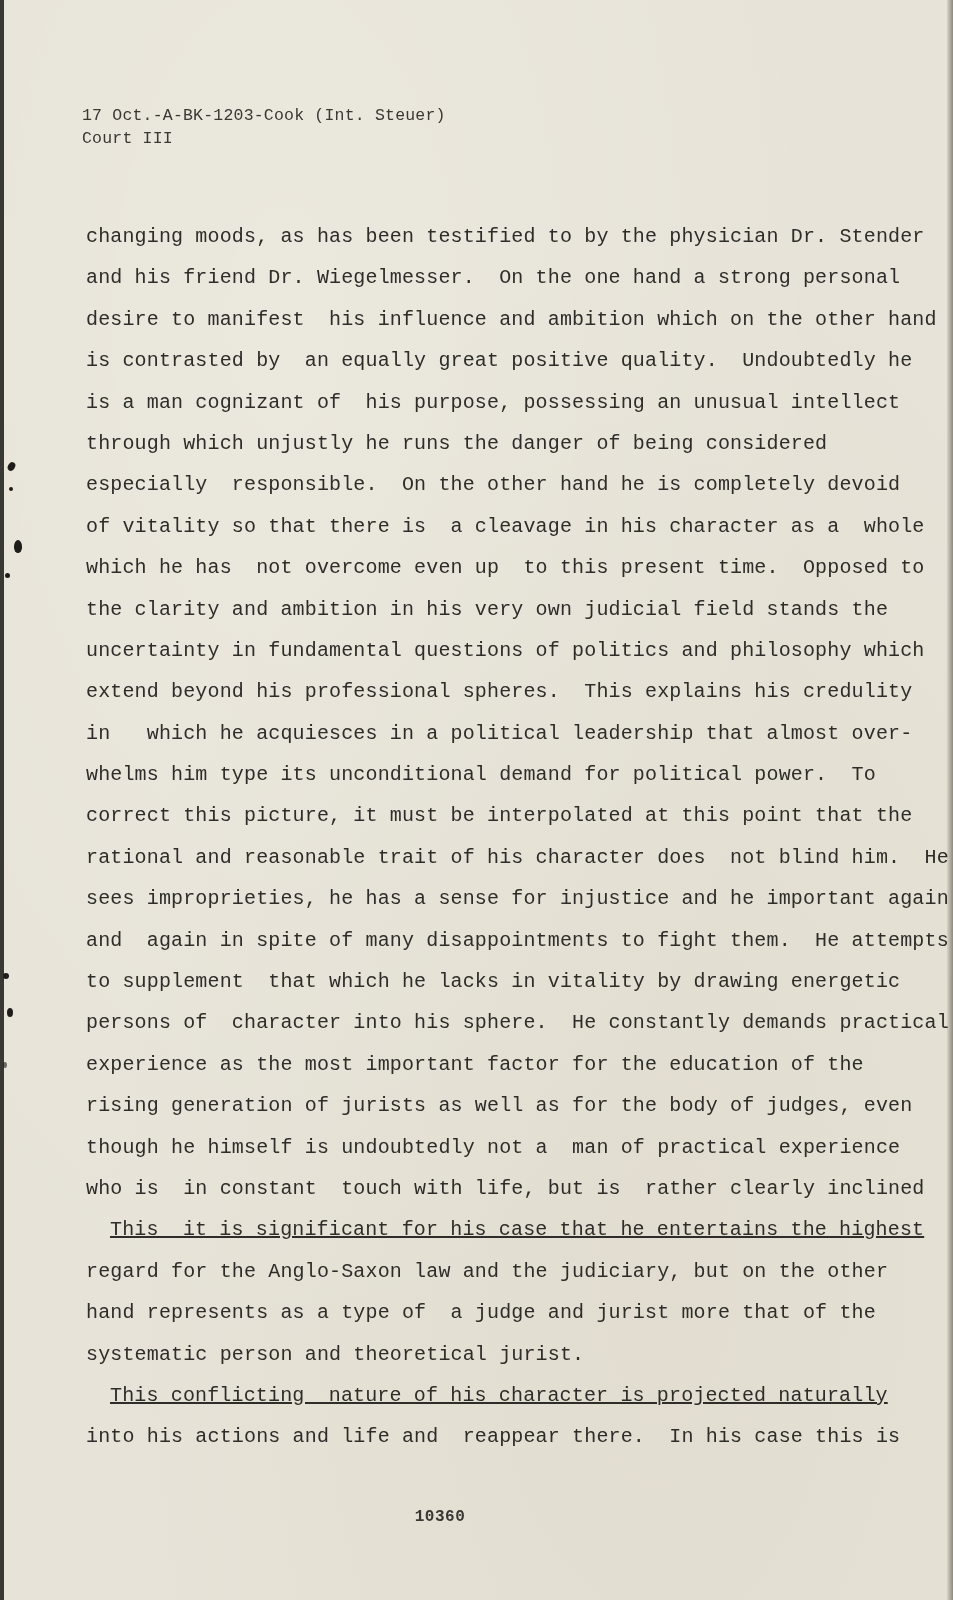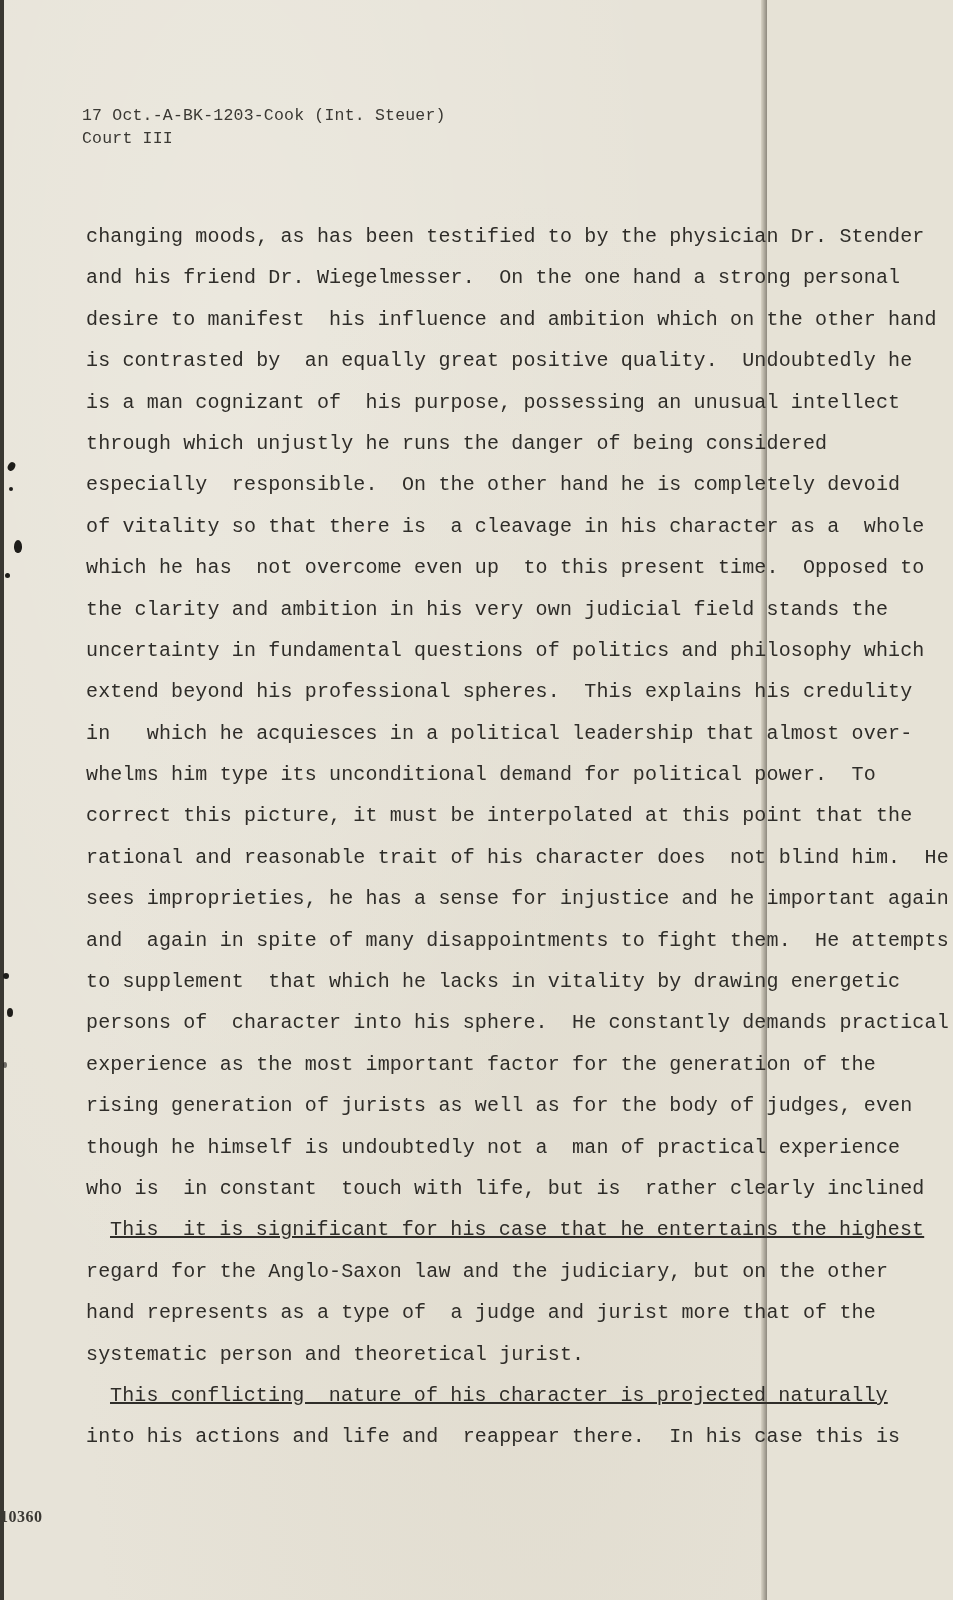--- a/index.html
+++ b/index.html
@@ -11,21 +11,21 @@
     height: 1600px;
     background: #e6e2d6;
     position: relative;
     overflow: hidden;
     font-family: "Liberation Mono", "DejaVu Sans Mono", monospace;
     color: #2c2a26;
   }
   .page {
     position: absolute;
     left: 0; top: 0;
-    width: 767px; height: 1600px;
+    width: 953px; height: 1600px;
     background:
       radial-gradient(ellipse at 30% 20%, rgba(255,255,250,0.18), rgba(0,0,0,0) 60%),
       radial-gradient(ellipse at 70% 80%, rgba(200,192,170,0.18), rgba(0,0,0,0) 60%),
       #e7e3d8;
   }
   .left-edge {
     position: absolute;
     left: 0; top: 0;
     width: 4px; height: 1600px;
     background: #3a3832;
@@ -58,27 +58,26 @@
   .line {
     height: 41.4px;
     line-height: 22px;
     white-space: pre;
   }
   .line.indent { padding-left: 24px; text-decoration: underline; }
   .page-number {
     position: absolute;
     left: 0;
     width: 880px;
-    text-align: left;
+    text-align: center;
     top: 1508px;
     font-size: 16px;
     font-weight: bold;
     color: #3a3833;
     letter-spacing: 0.5px;
-    font-family: Liberation Serif, serif;
   }
   .mark {
     position: absolute;
     background: #1e1d1a;
     border-radius: 50%;
   }
 </style>
 </head>
 <body>
 
@@ -113,21 +112,21 @@
       <div class="line">uncertainty in fundamental questions of politics and philosophy which</div>
       <div class="line">extend beyond his professional spheres.  This explains his credulity</div>
       <div class="line">in   which he acquiesces in a political leadership that almost over-</div>
       <div class="line">whelms him type its unconditional demand for political power.  To</div>
       <div class="line">correct this picture, it must be interpolated at this point that the</div>
       <div class="line">rational and reasonable trait of his character does  not blind him.  He</div>
       <div class="line">sees improprieties, he has a sense for injustice and he important again</div>
       <div class="line">and  again in spite of many disappointments to fight them.  He attempts</div>
       <div class="line">to supplement  that which he lacks in vitality by drawing energetic</div>
       <div class="line">persons of  character into his sphere.  He constantly demands practical</div>
-      <div class="line">experience as the most important factor for the generation of the</div>
+      <div class="line">experience as the most important factor for the education of the</div>
       <div class="line">rising generation of jurists as well as for the body of judges, even</div>
       <div class="line">though he himself is undoubtedly not a  man of practical experience</div>
       <div class="line">who is  in constant  touch with life, but is  rather clearly inclined</div>
       <div class="line indent">This  it is significant for his case that he entertains the highest</div>
       <div class="line">regard for the Anglo-Saxon law and the judiciary, but on the other</div>
       <div class="line">hand represents as a type of  a judge and jurist more that of the</div>
       <div class="line">systematic person and theoretical jurist.</div>
       <div class="line indent">This conflicting  nature of his character is projected naturally</div>
       <div class="line">into his actions and life and  reappear there.  In his case this is</div>
     </div>

